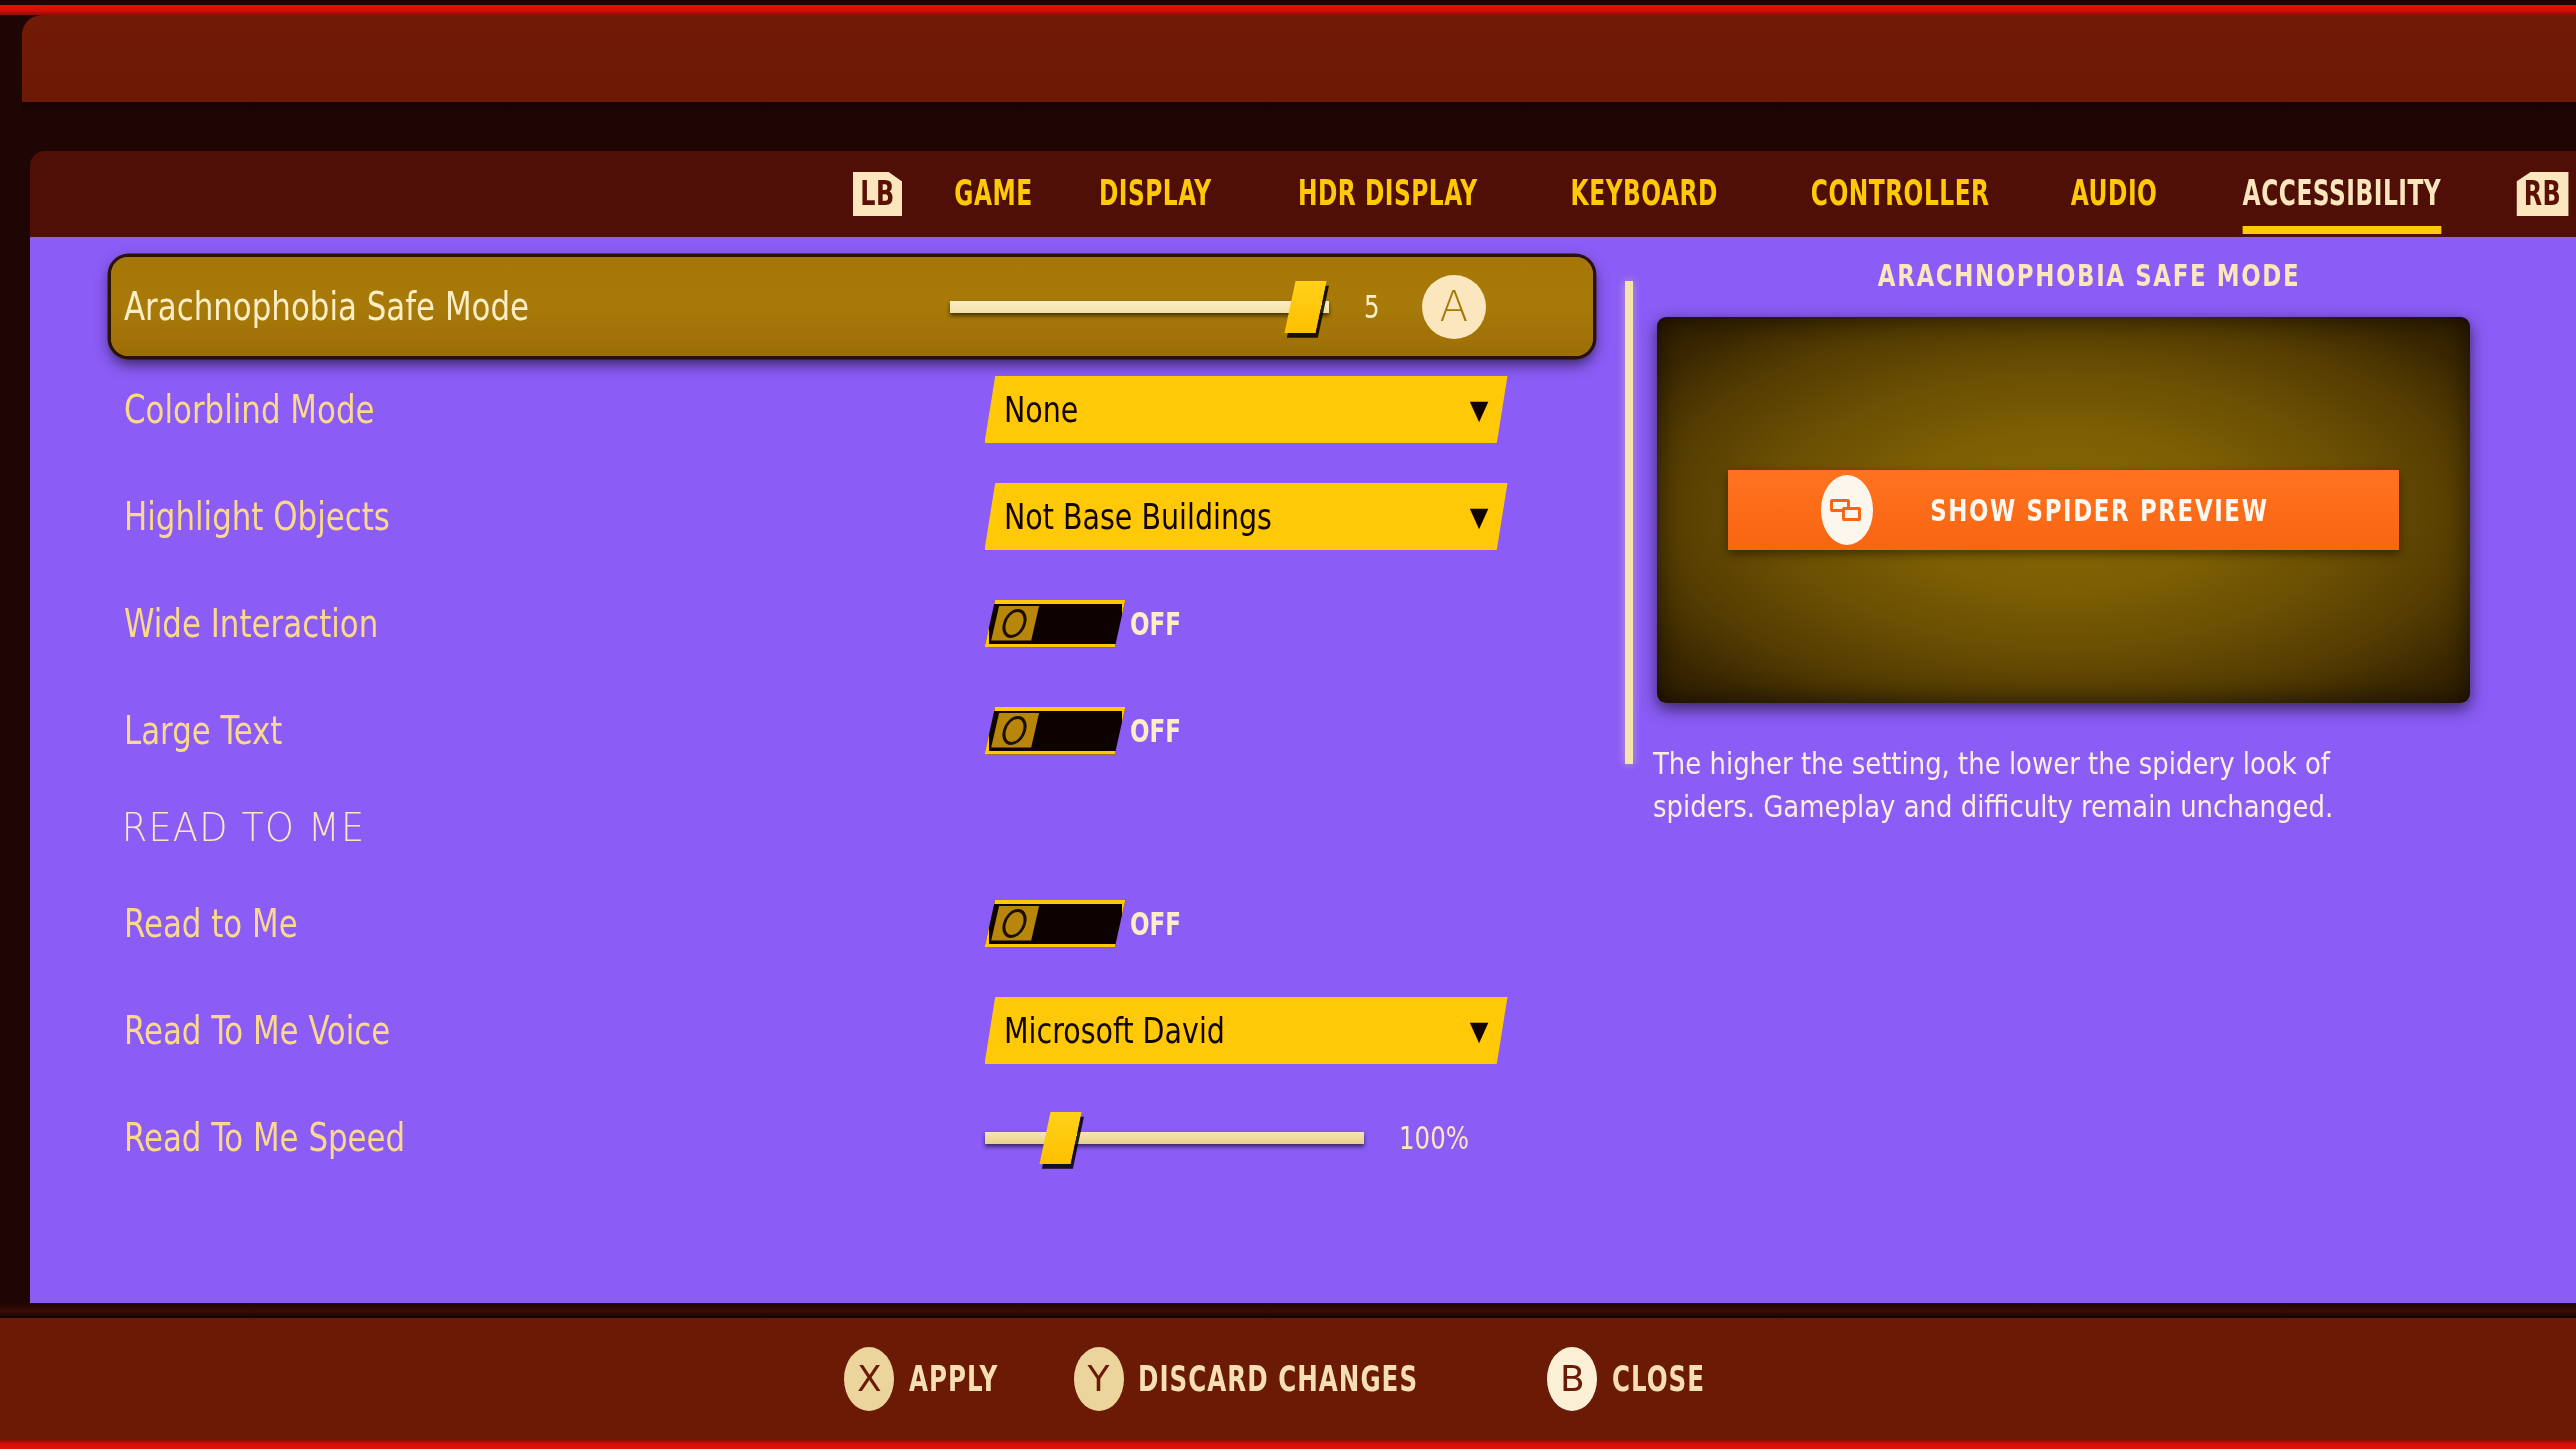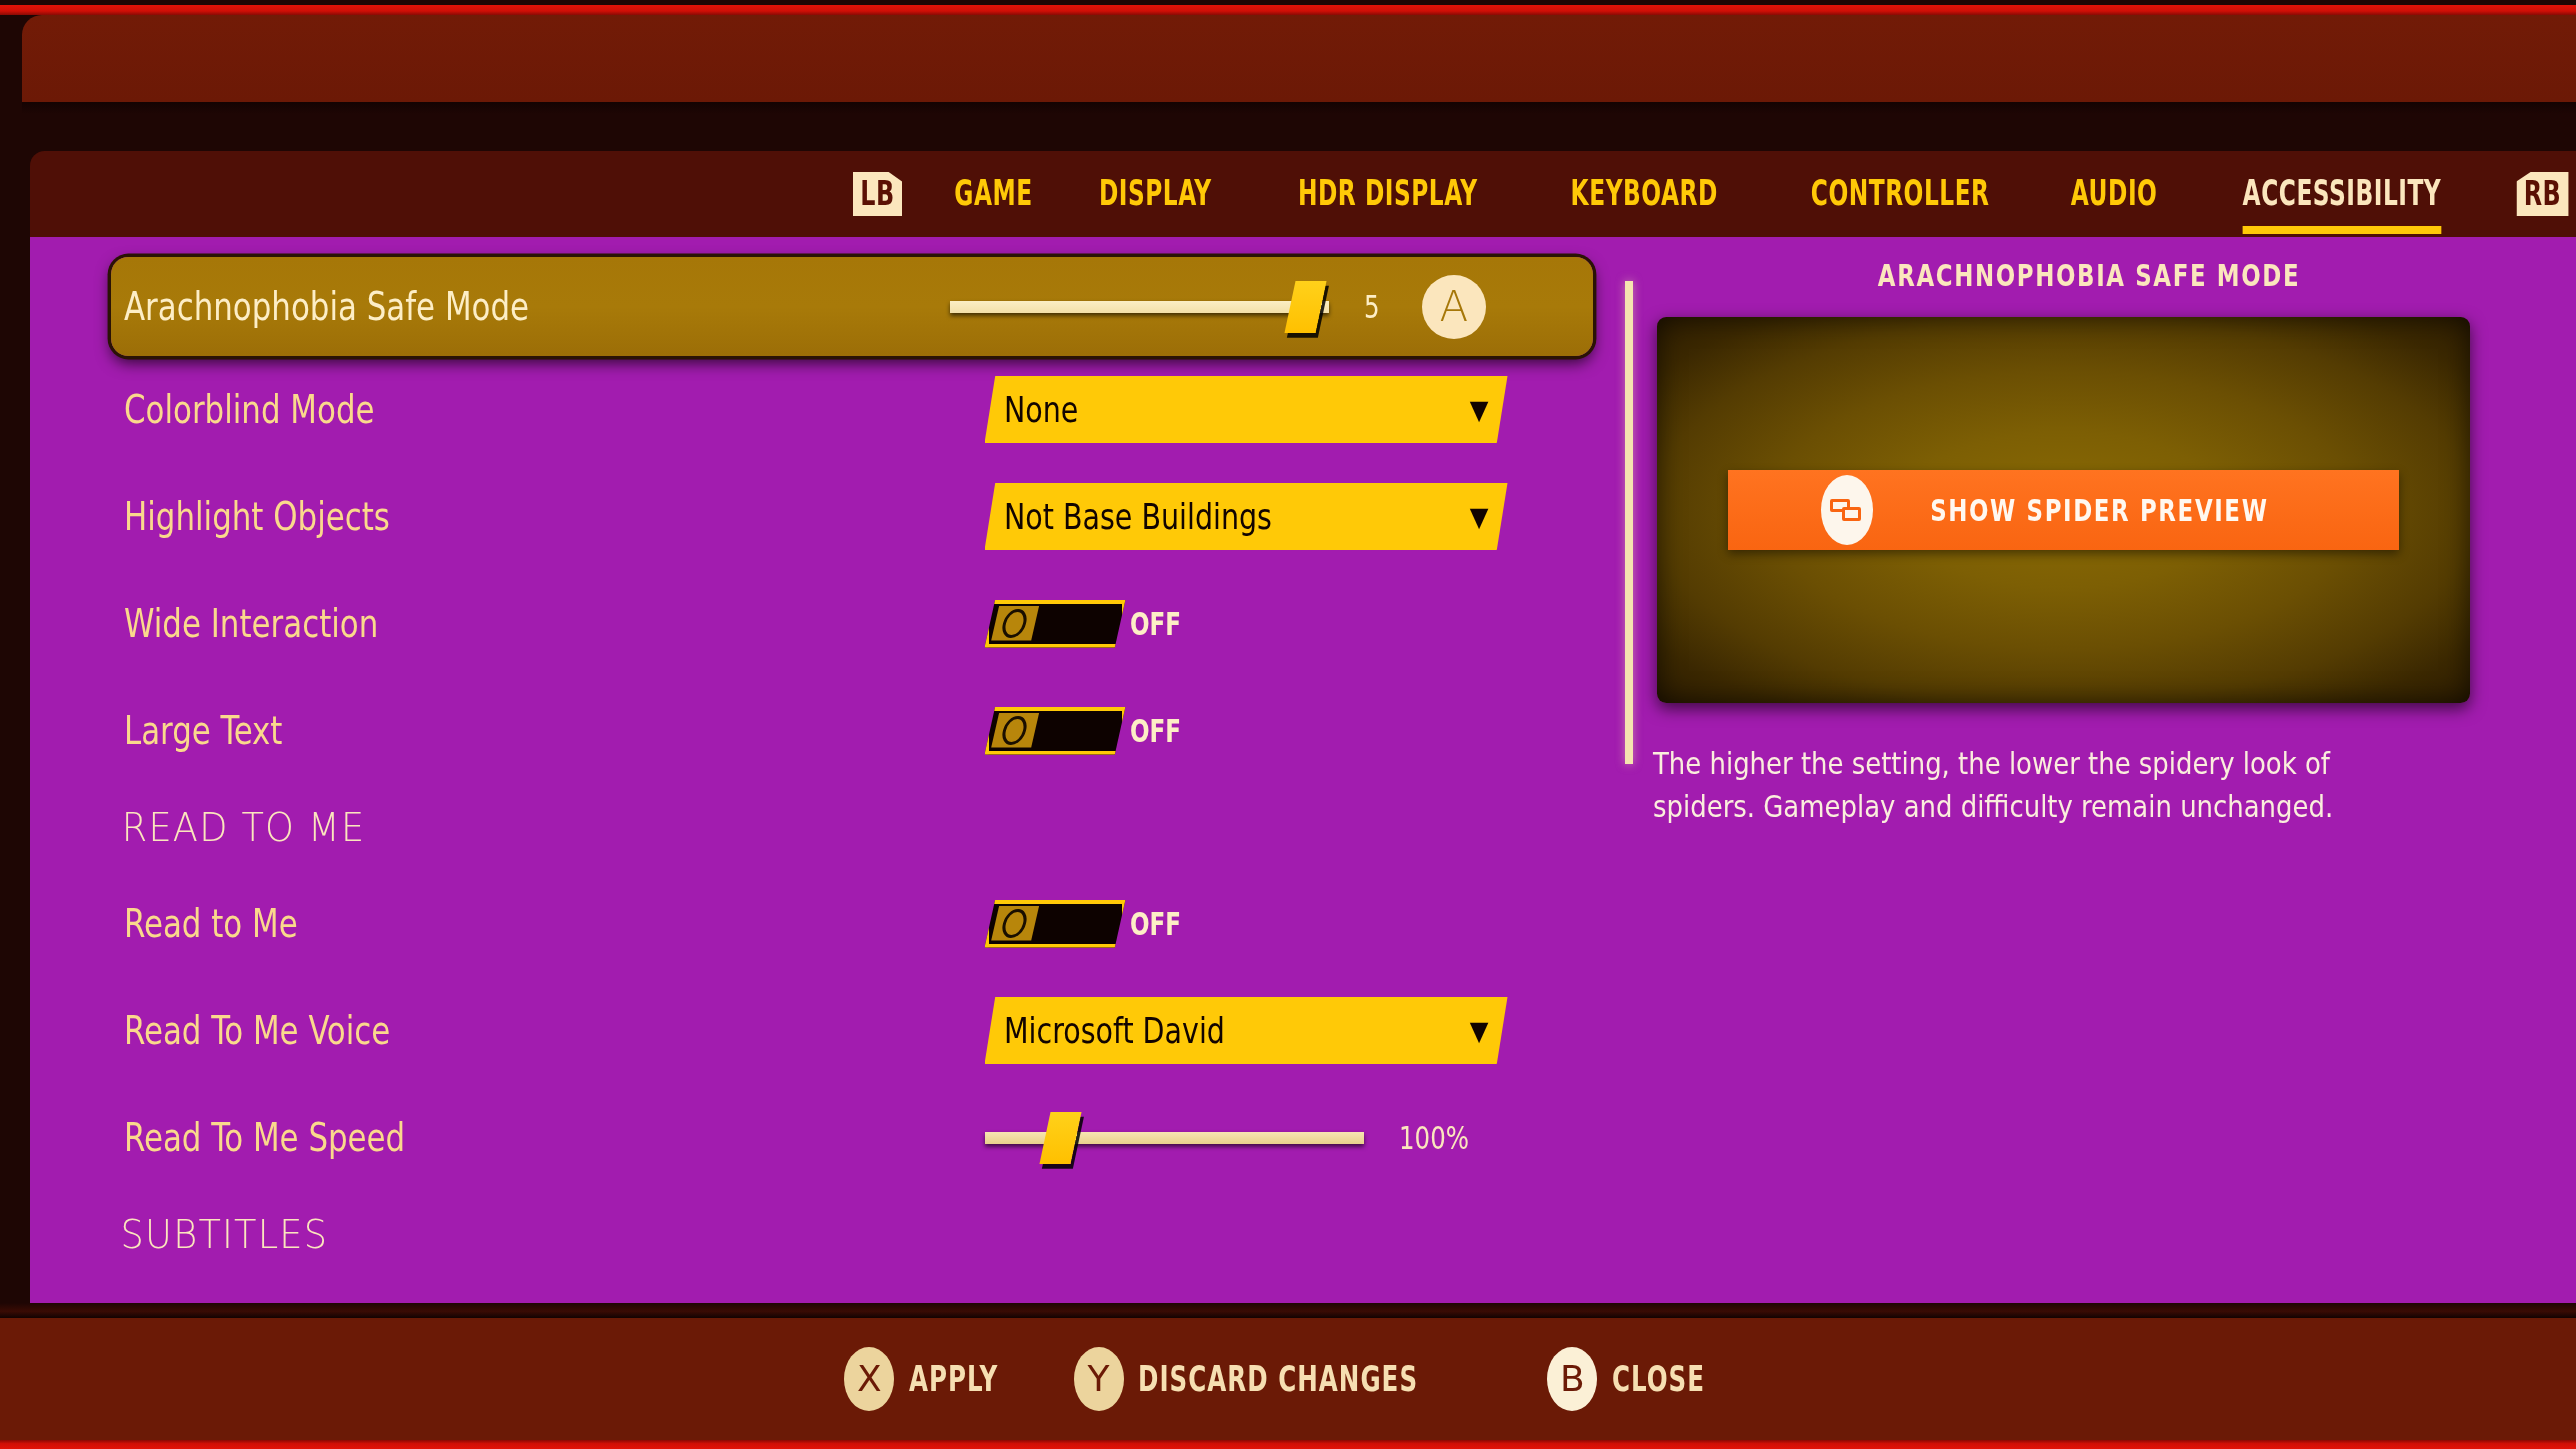--- a/index.html
+++ b/index.html
@@ -95,21 +95,21 @@
   .tab.active { color:#fbe6bd; }
   .tab.active::after {
     content:"";
     position:absolute; left:0; right:0; bottom:-17.4px; height:8px;
     background:#ffc907;
   }
 
   
   .content {
     position:absolute; left:29.5px; right:0; top:237px; bottom:131px;
-    background:#a21caf;
+    background:#8b5cf6;
     overflow:hidden;
   }
 
   
   .options-col {
     position:absolute; left:0px; top:20px; width:1590px; bottom:0;
   }
   .opt-row {
     position:relative;
     height:107px;
@@ -478,23 +478,20 @@
         <div class="opt-row">
           <div class="opt-label">Read To Me Speed</div>
           <div class="ctrl-slot">
             <div class="slider-wrap">
               <div class="slider-track">
                 <div class="slider-thumb" style="left: calc(20% - 15.4px);"></div>
               </div>
               <div class="slider-value">100%</div>
             </div>
           </div>
-        </div>
-        <div class="section-head">
-          <span>SUBTITLES</span>
         </div>
       </div>
 
     <div class="scrollbar-track">
       <div class="scrollbar-thumb"></div>
     </div>
 
     <div class="info-panel">
       <div class="info-title">ARACHNOPHOBIA SAFE MODE</div>
       <div class="preview-box">

